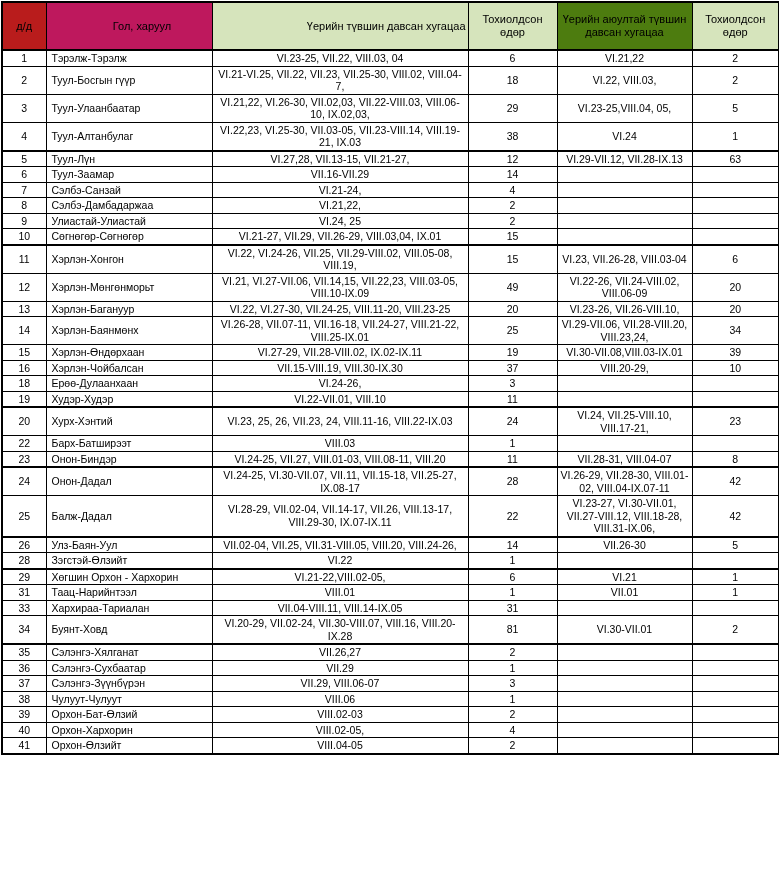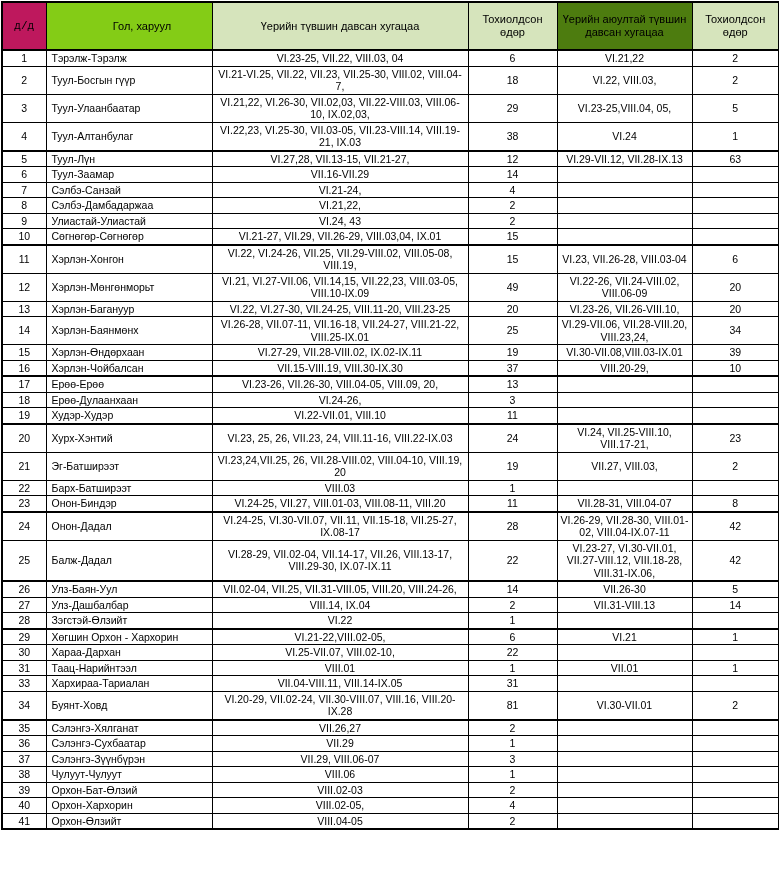--- a/index.html
+++ b/index.html
@@ -21,23 +21,23 @@
     <colgroup>
       <col style="width:44px">
         <col style="width:166px">
         <col style="width:256px">
       <col style="width:89px">
         <col style="width:135px">
         <col style="width:87px">
     </colgroup>
     <thead>
       <tr>
-        <th style="background: #be185d; font-family: Liberation Mono, monospace;">д/д</th>
-        <th style="background: #84cc16; padding-left: 28px;">Гол, харуул</th>
-        <th style="background: rgb(214, 228, 188);">Үерийн түвшин давсан хугацаа</th>
+        <th style="background: #b91c1c;">д/д</th>
+        <th style="background: #be185d; padding-left: 28px;">Гол, харуул</th>
+        <th style="background: rgb(214, 228, 188); text-align: right;">Үерийн түвшин давсан хугацаа</th>
         <th style="background: rgb(214, 228, 188);">Тохиолдсон өдөр</th>
         <th style="background: #4d7c0f;">Үерийн аюултай түвшин давсан хугацаа</th>
         <th style="background: rgb(214, 228, 188);">Тохиолдсон өдөр</th>
       </tr>
     </thead>
     <tbody id="table-body">
         <tr>
           <td>1</td>
           <td class="c-name">Тэрэлж-Тэрэлж</td>
           <td>VI.23-25, VII.22, VIII.03, 04</td>
@@ -97,21 +97,21 @@
           <td>8</td>
           <td class="c-name">Сэлбэ-Дамбадаржаа</td>
           <td>VI.21,22,</td>
           <td>2</td>
           <td></td>
           <td></td>
         </tr>
         <tr>
           <td>9</td>
           <td class="c-name">Улиастай-Улиастай</td>
-          <td>VI.24, 43</td>
+          <td>VI.24, 25</td>
           <td>2</td>
           <td></td>
           <td></td>
         </tr>
         <tr>
           <td>10</td>
           <td class="c-name">Сөгнөгөр-Сөгнөгөр</td>
           <td>VI.21-27, VII.29, VII.26-29, VIII.03,04, IX.01</td>
           <td>15</td>
           <td></td>
@@ -158,28 +158,20 @@
           <td>39</td>
         </tr>
         <tr>
           <td>16</td>
           <td class="c-name">Хэрлэн-Чойбалсан</td>
           <td>VII.15-VIII.19, VIII.30-IX.30</td>
           <td>37</td>
           <td>VIII.20-29,</td>
           <td>10</td>
         </tr>
-        <tr class="thick">
-          <td>17</td>
-          <td class="c-name">Ерөө-Ерөө</td>
-          <td>VI.23-26, VII.26-30, VIII.04-05, VIII.09, 20,</td>
-          <td>13</td>
-          <td></td>
-          <td></td>
-        </tr>
         <tr>
           <td>18</td>
           <td class="c-name">Ерөө-Дулаанхаан</td>
           <td>VI.24-26,</td>
           <td>3</td>
           <td></td>
           <td></td>
         </tr>
         <tr>
           <td>19</td>
@@ -191,28 +183,20 @@
         </tr>
         <tr class="thick">
           <td>20</td>
           <td class="c-name">Хурх-Хэнтий</td>
           <td>VI.23, 25, 26, VII.23, 24, VIII.11-16, VIII.22-IX.03</td>
           <td>24</td>
           <td>VI.24, VII.25-VIII.10, VIII.17-21,</td>
           <td>23</td>
         </tr>
         <tr>
-          <td>21</td>
-          <td class="c-name">Эг-Батширээт</td>
-          <td>VI.23,24,VII.25, 26, VII.28-VIII.02, VIII.04-10, VIII.19, 20</td>
-          <td>19</td>
-          <td>VII.27, VIII.03,</td>
-          <td>2</td>
-        </tr>
-        <tr>
           <td>22</td>
           <td class="c-name">Барх-Батширээт</td>
           <td>VIII.03</td>
           <td>1</td>
           <td></td>
           <td></td>
         </tr>
         <tr>
           <td>23</td>
           <td class="c-name">Онон-Биндэр</td>
@@ -239,52 +223,36 @@
         </tr>
         <tr class="thick">
           <td>26</td>
           <td class="c-name">Улз-Баян-Уул</td>
           <td>VII.02-04, VII.25, VII.31-VIII.05, VIII.20, VIII.24-26,</td>
           <td>14</td>
           <td>VII.26-30</td>
           <td>5</td>
         </tr>
         <tr>
-          <td>27</td>
-          <td class="c-name">Улз-Дашбалбар</td>
-          <td>VIII.14, IX.04</td>
-          <td>2</td>
-          <td>VII.31-VIII.13</td>
-          <td>14</td>
-        </tr>
-        <tr>
           <td>28</td>
           <td class="c-name">Зэгстэй-Өлзийт</td>
           <td>VI.22</td>
           <td>1</td>
           <td></td>
           <td></td>
         </tr>
         <tr class="thick">
           <td>29</td>
           <td class="c-name">Хөгшин Орхон - Хархорин</td>
           <td>VI.21-22,VIII.02-05,</td>
           <td>6</td>
           <td>VI.21</td>
           <td>1</td>
         </tr>
         <tr>
-          <td>30</td>
-          <td class="c-name">Хараа-Дархан</td>
-          <td>VI.25-VII.07, VIII.02-10,</td>
-          <td>22</td>
-          <td></td>
-          <td></td>
-        </tr>
-        <tr>
           <td>31</td>
           <td class="c-name">Таац-Нарийнтээл</td>
           <td>VIII.01</td>
           <td>1</td>
           <td>VII.01</td>
           <td>1</td>
         </tr>
         <tr>
           <td>33</td>
           <td class="c-name">Хархираа-Тариалан</td>

